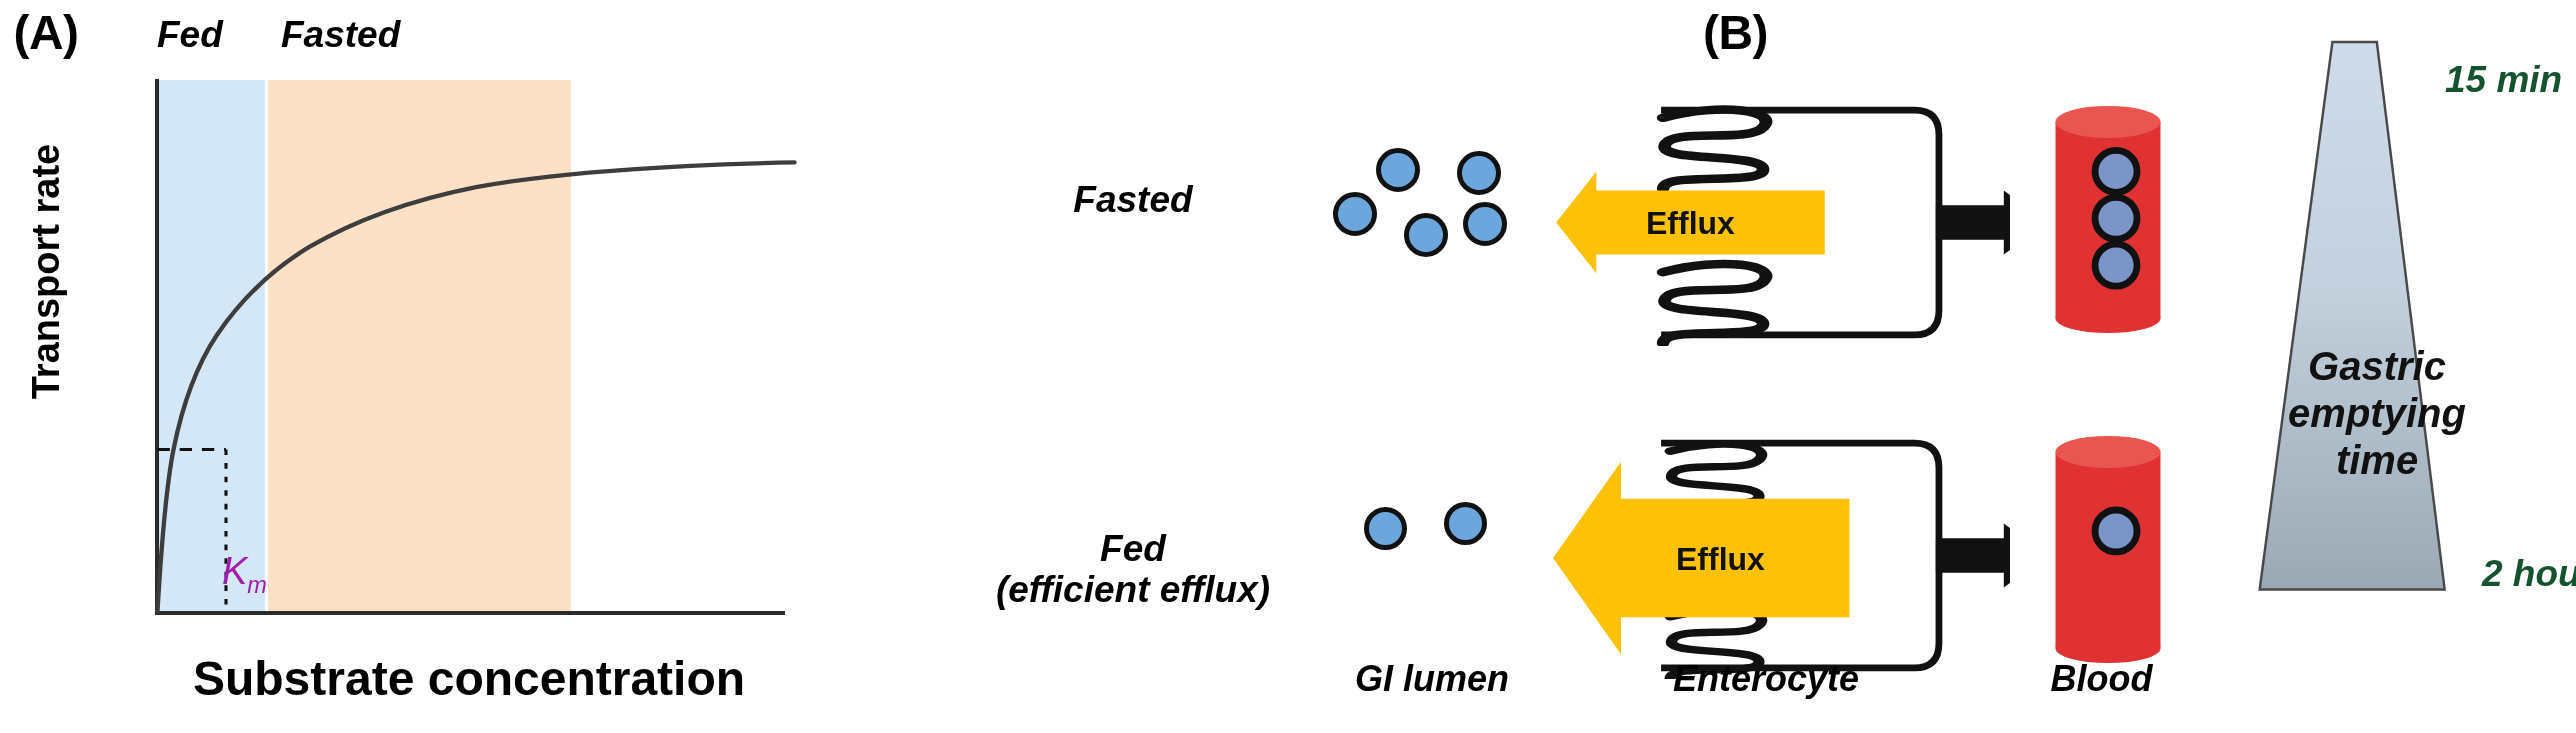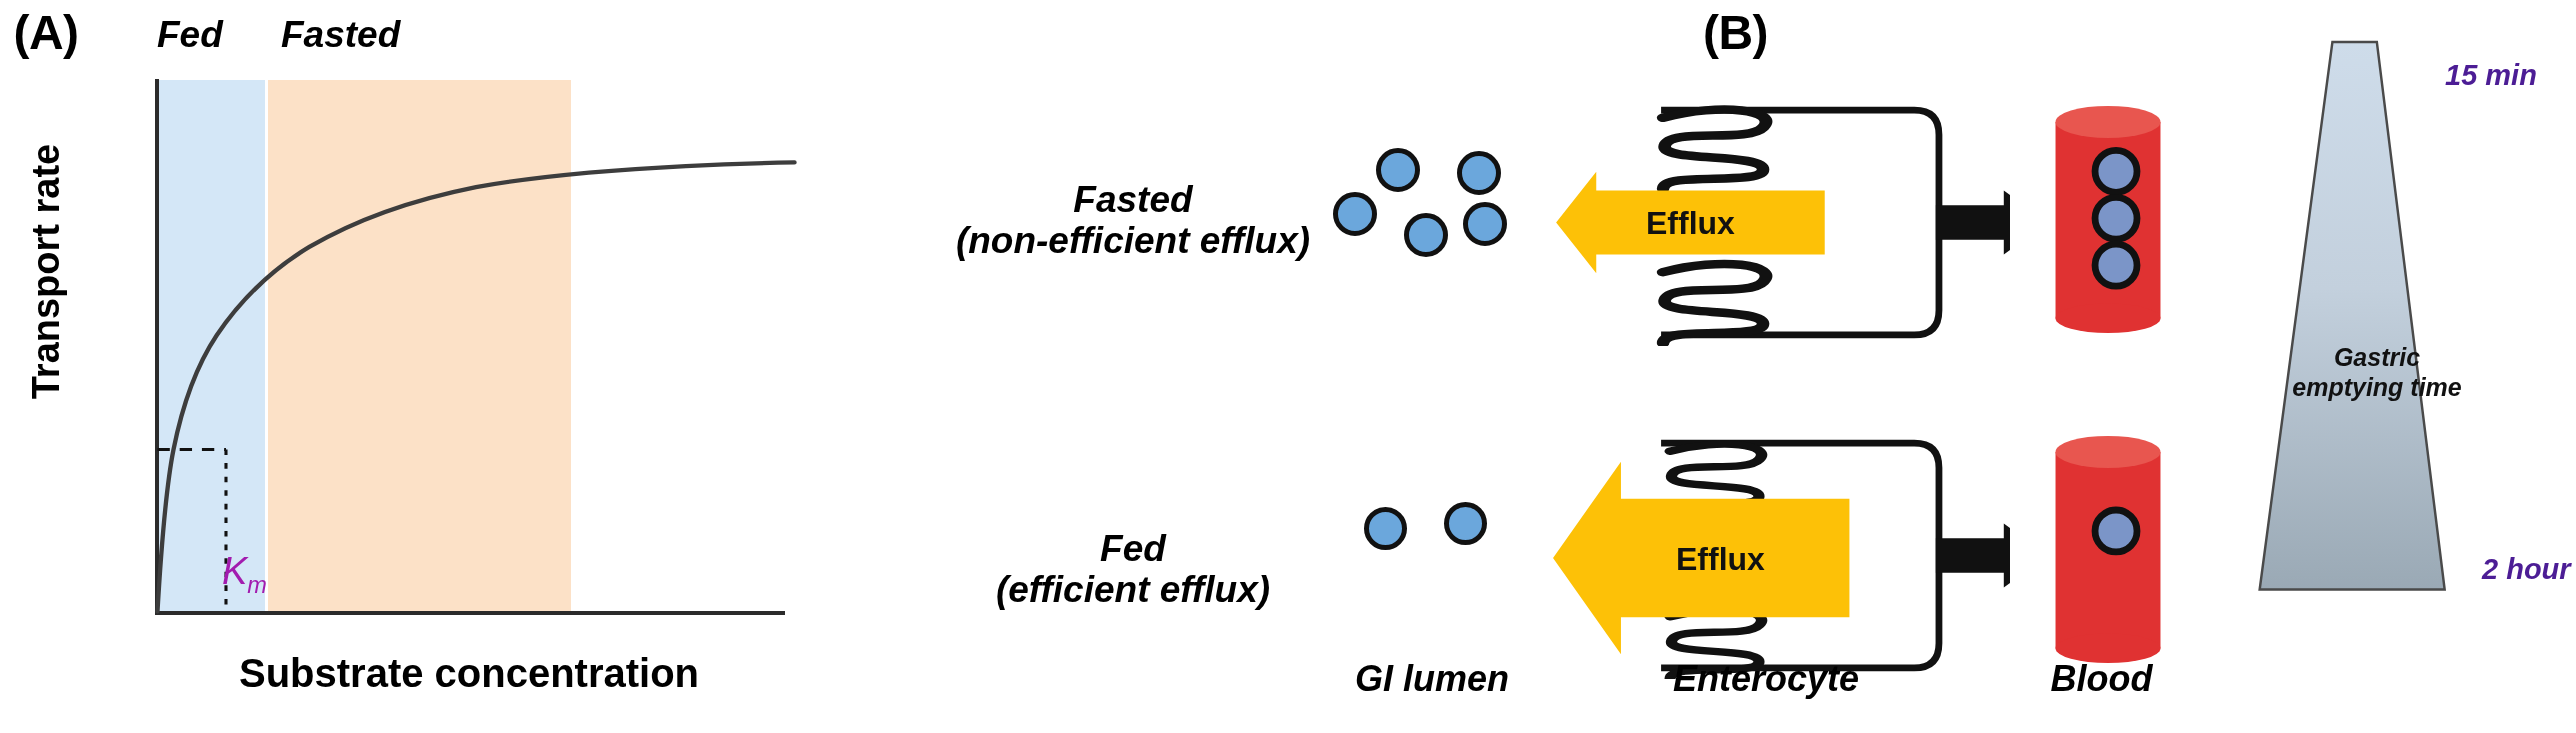--- a/index.html
+++ b/index.html
@@ -76,21 +76,21 @@
     font-weight: bold;
     font-size: 38px;
     color: #000;
   }
   #x-axis-label {
     position: absolute;
     left: 142px; top: 651px;
     width: 654px;
     text-align: center;
     font-weight: bold;
-    font-size: 40px;
+    font-size: 48px;
     color: #000;
   }
   #curve-svg {
     position: absolute;
     left: 155px; top: 79px;
     width: 642px; height: 536px;
   }
   #km-label {
     position: absolute;
     left: 222px; top: 550px;
@@ -156,30 +156,30 @@
     left: 1371px; top: 34px;
     width: 370px; height: 593px;
   }
   #gastric-text {
     position: absolute;
     left: 77px; top: 309px;
     width: 204px;
     text-align: center;
     font-style: italic;
     font-weight: bold;
-    font-size: 25px;
+    font-size: 40px;
     line-height: 1.18;
     color: #111;
   }
   .time-label {
     position: absolute;
     font-style: italic;
     font-weight: bold;
-    font-size: 29px;
-    color: #4c1d95;
+    font-size: 37px;
+    color: #14532d;
     white-space: nowrap;
   }
   #time-top    { left: 247px; top: 25px; }
   #time-bottom { left: 284px; top: 519px; }
 
   .column-label {
     position: absolute;
     font-style: italic;
     font-weight: bold;
     font-size: 36px;
@@ -233,21 +233,20 @@
 
   <div id="x-axis-label">Substrate concentration</div>
 </div>
 
 <div id="panel-b">
 
   <div class="panel-letter" id="panel-b-letter">(B)</div>
 
   <div class="condition-label" id="cond-fasted">
     <div>Fasted</div>
-    <div>(non-efficient efflux)</div>
   </div>
 
   <div class="lumen-dots" id="lumen-fasted">
     <span class="dot" style="left:46px;  top:0px;   width:44px; height:44px;"></span>
     <span class="dot" style="left:127px; top:3.1px;   width:44px; height:44px;"></span>
     <span class="dot" style="left:3.1px;   top:44px;  width:44px; height:44px;"></span>
     <span class="dot" style="left:74px; top:65px; width:44px; height:44px;"></span>
     <span class="dot" style="left:133px; top:54px;  width:44px; height:44px;"></span>
   </div>
 

